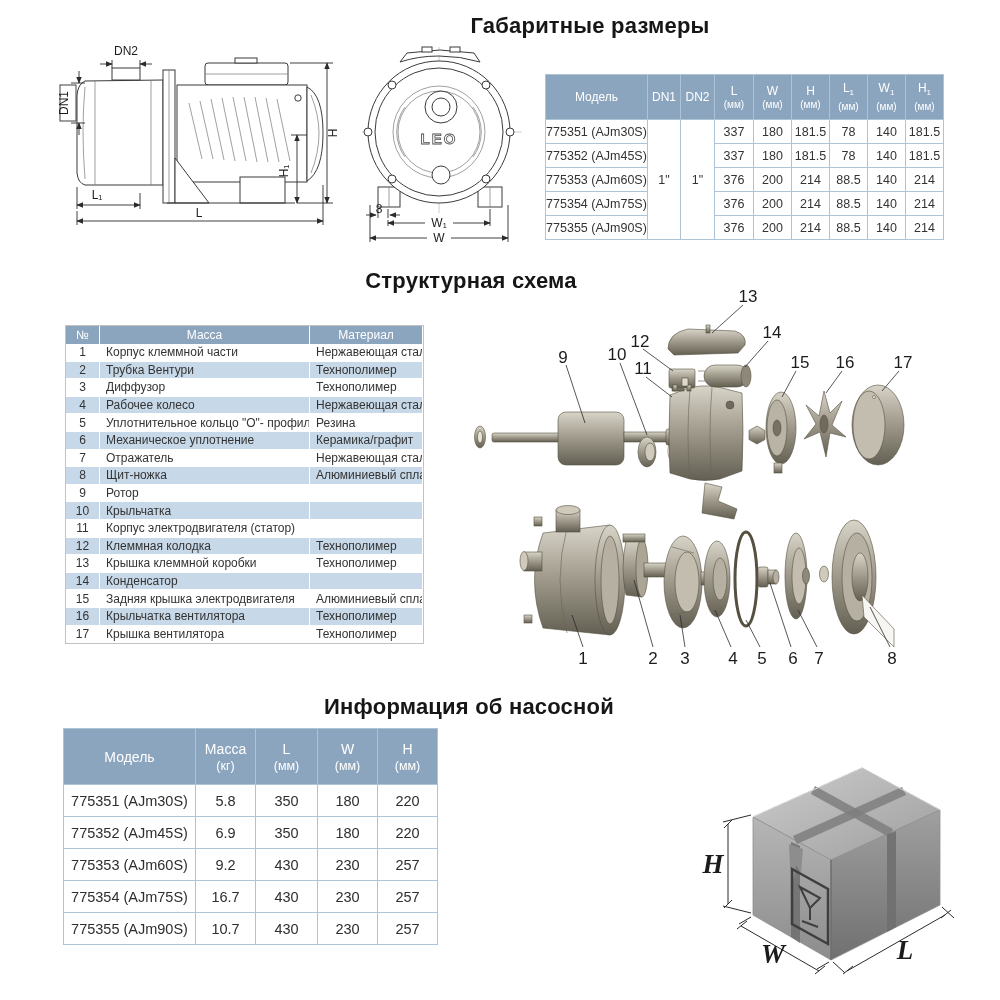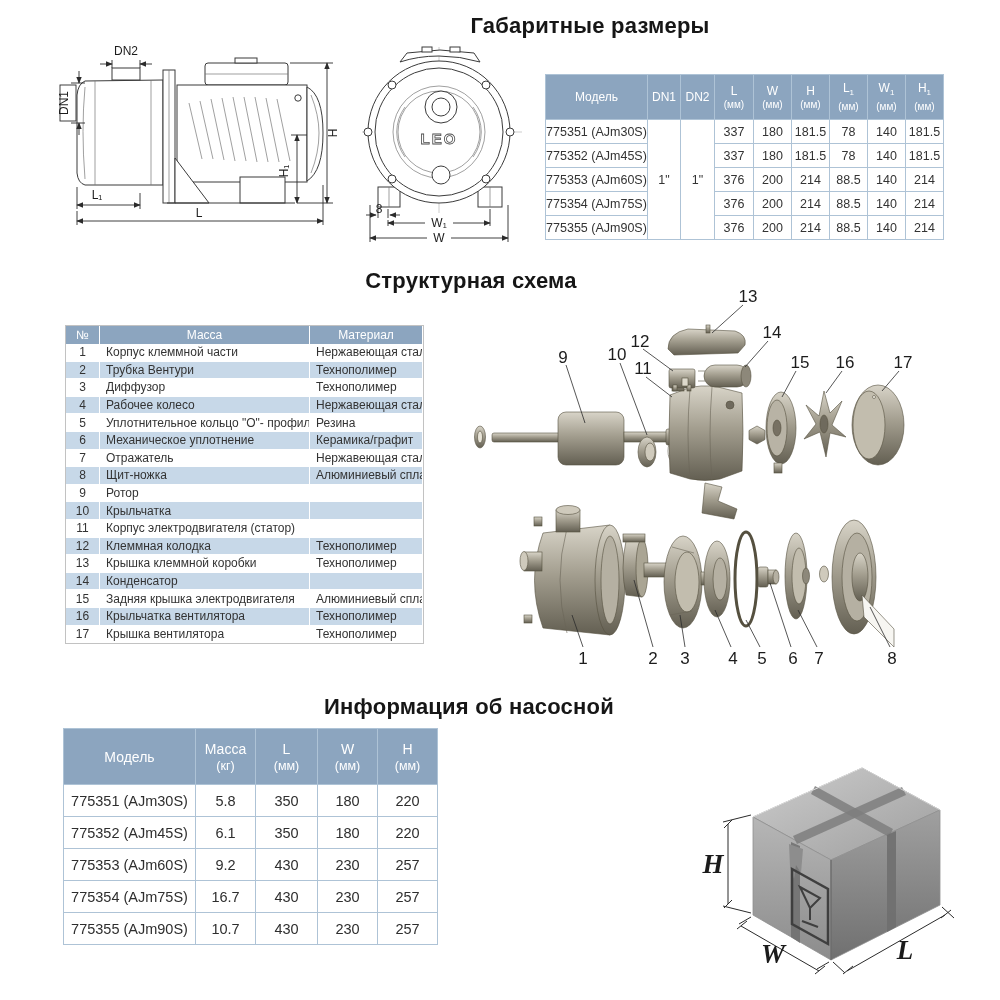--- a/index.html
+++ b/index.html
@@ -576,21 +576,21 @@
   <tbody id="pack-body">
       <tr>
         <td>775351 (AJm30S)</td>
         <td>5.8</td>
         <td>350</td>
         <td>180</td>
         <td>220</td>
       </tr>
       <tr>
         <td>775352 (AJm45S)</td>
-        <td>6.1</td>
+        <td>6.9</td>
         <td>350</td>
         <td>180</td>
         <td>220</td>
       </tr>
       <tr>
         <td>775353 (AJm60S)</td>
         <td>9.2</td>
         <td>430</td>
         <td>230</td>
         <td>257</td>

